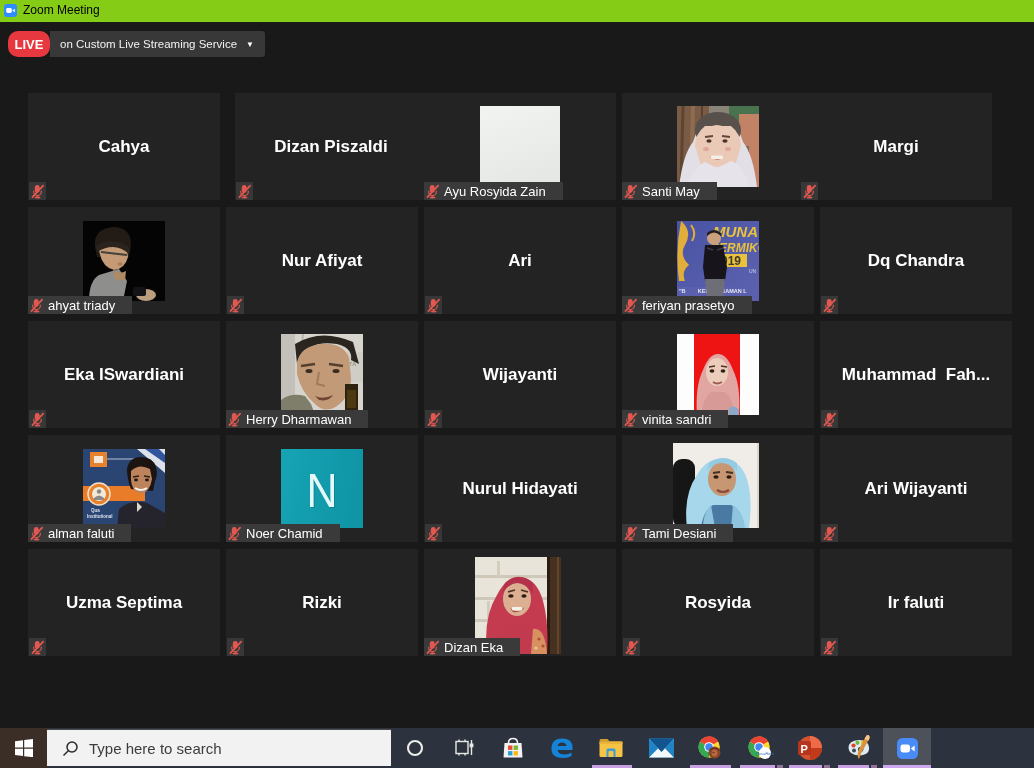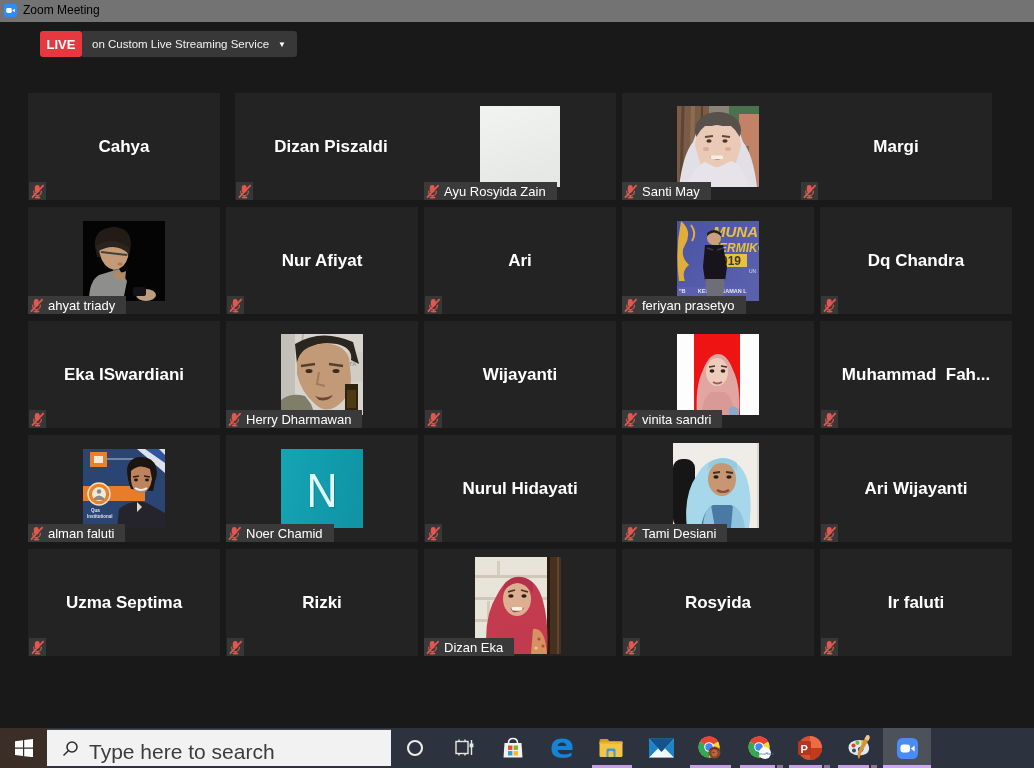--- a/index.html
+++ b/index.html
@@ -1,34 +1,34 @@
 <!DOCTYPE html>
 <html><head>
 <meta charset="utf-8">
 <style>
 html,body{margin:0;padding:0;}
 body{width:1034px;height:768px;overflow:hidden;background:#191919;font-family:"Liberation Sans",sans-serif;position:relative;}
-#titlebar{position:absolute;left:0;top:0;width:1034px;height:22px;background:#737373;border-bottom:1px solid #1a1a1a;}
+#titlebar{position:absolute;left:0;top:0;width:1034px;height:22px;background:#84cc16;border-bottom:1px solid #1a1a1a;}
 #titletext{position:absolute;left:23px;top:3px;font-size:12px;color:#000;}
 #zicon{position:absolute;left:4px;top:3.5px;}
 #livewrap{position:absolute;left:8px;top:31px;height:26px;display:flex;}
-#livebadge{background:#e8383f;color:#fff;font-weight:bold;font-size:13px;border-radius:3px;width:42px;display:flex;align-items:center;justify-content:center;margin-left:32px;}
+#livebadge{background:#e8383f;color:#fff;font-weight:bold;font-size:13px;border-radius:10px;width:42px;display:flex;align-items:center;justify-content:center;}
 #livetext{background:#383838;color:#f2f2f2;font-size:11.5px;border-radius:0 3px 3px 0;display:flex;align-items:center;padding:0 11px 0 10px;}
 #livecaret{margin-left:9px;font-size:8px;color:#fff;}
 .tile{position:absolute;width:192px;height:107px;background:#232323;}
 .cname{position:absolute;left:0;top:0;width:100%;height:100%;display:flex;align-items:center;justify-content:center;color:#fff;font-weight:bold;font-size:17px;white-space:pre;}
 .micbox{position:absolute;left:1px;bottom:0;width:17px;height:18px;background:#373737;display:flex;align-items:center;justify-content:center;}
-.vlabel{position:absolute;left:0;bottom:0;height:18px;background:#3a3a3a;display:flex;align-items:center;color:#fff;font-size:13px;padding-right:11px;z-index:5;}
+.vlabel{position:absolute;left:0;bottom:0;height:18px;background:#3a3a3a;display:flex;align-items:center;color:#fff;font-size:13px;padding-right:17px;z-index:5;}
 .vlabel .micbox{position:static;background:transparent;flex:0 0 17px;}
 .vlabel span{margin-left:3px;white-space:pre;}
 .vid{position:absolute;}
 #taskbar{position:absolute;left:0;top:728px;width:1034px;height:40px;background:#2c333e;}
 #startarea{position:absolute;left:0;top:0;width:48px;height:40px;background:#3a2e26;}
 #searchbox{position:absolute;left:47px;top:1px;width:344px;height:37px;background:#f2f2f2;border-top:1px solid #4a4a4a;box-sizing:border-box;}
-#searchtext{position:absolute;left:42px;top:10px;font-size:21px;color:#3c3c3c;}
+#searchtext{position:absolute;left:42px;top:10px;font-size:15px;color:#3c3c3c;}
 .tbicon{position:absolute;top:0;width:48px;height:40px;display:flex;align-items:center;justify-content:center;}
 #zoombtn{position:absolute;left:883px;top:0;width:48px;height:40px;background:#4d525a;display:flex;align-items:center;justify-content:center;}
 .uline{position:absolute;top:37px;height:3px;background:#c7a0e4;}
 .uline2{position:absolute;top:37px;height:3px;background:#93729c;}
 </style>
 </head>
 <body>
 <svg width="0" height="0" style="position:absolute">
     <defs>
 <g id="mic">

